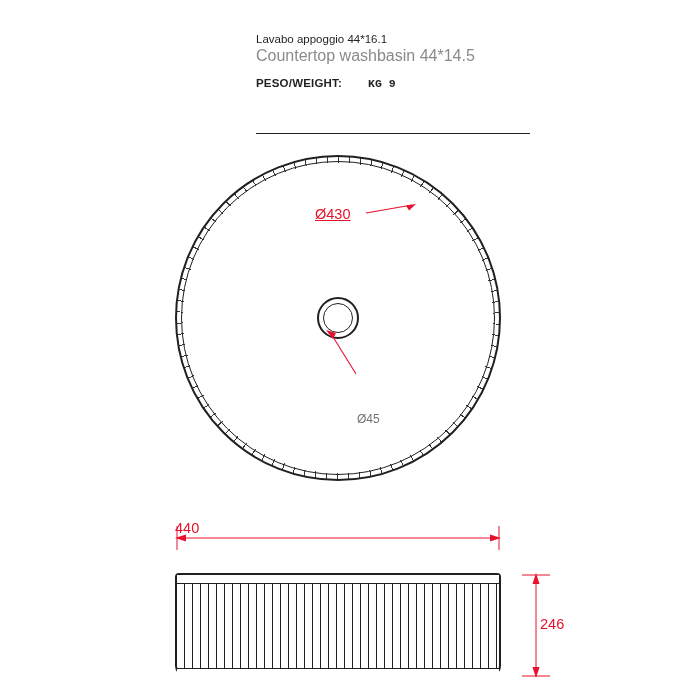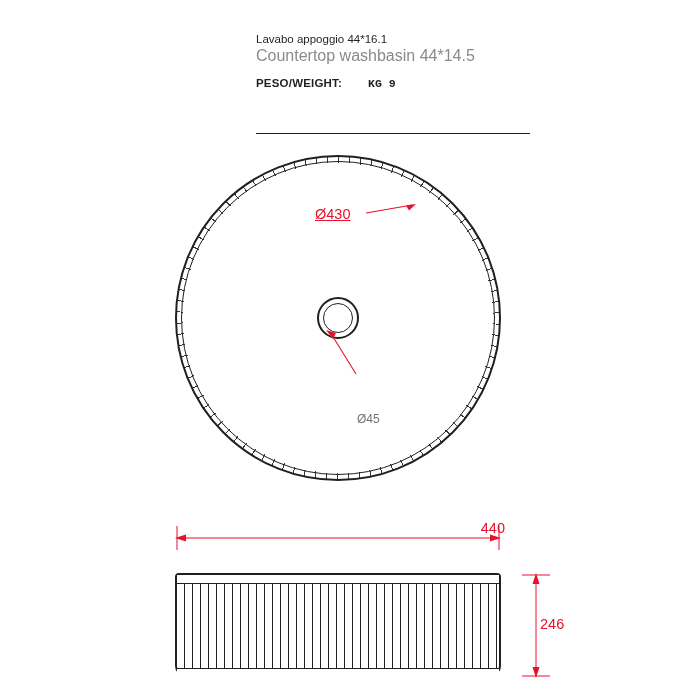--- a/index.html
+++ b/index.html
@@ -165,21 +165,21 @@
     left: 175px;
     top: 520px;
     width: 330px;
     height: 30px;
   }
   .dim440 .lbl {
     position: absolute;
     left: 0;
     top: 0;
     width: 330px;
-    text-align: right;
+    text-align: left;
     font-size: 14.5px;
     color: #e8112d;
   }
 
   
   .elevation {
     position: absolute;
     left: 175px;
     top: 573px;
     width: 330px;

